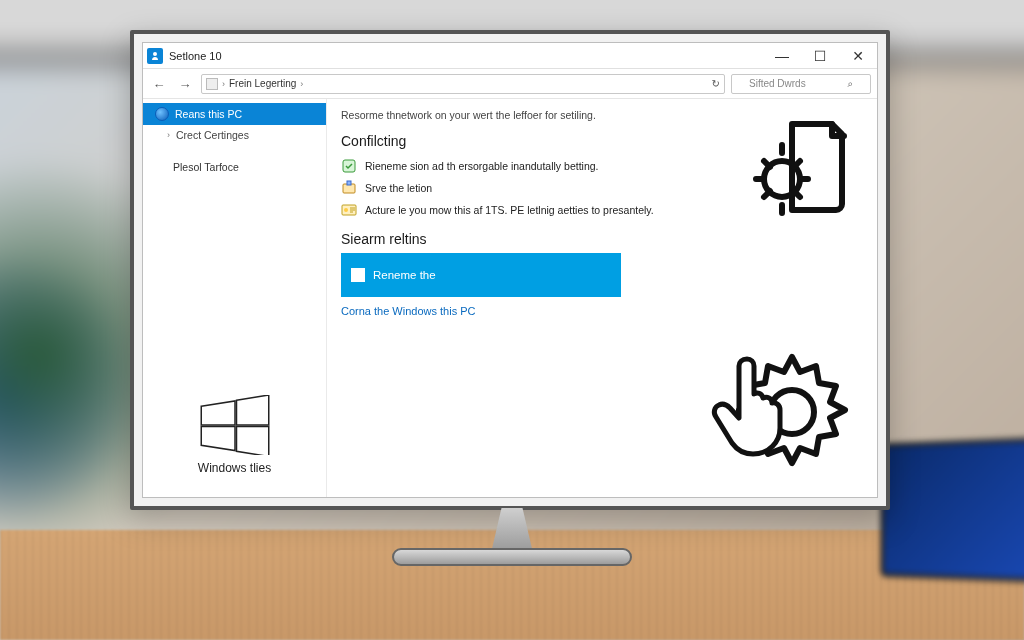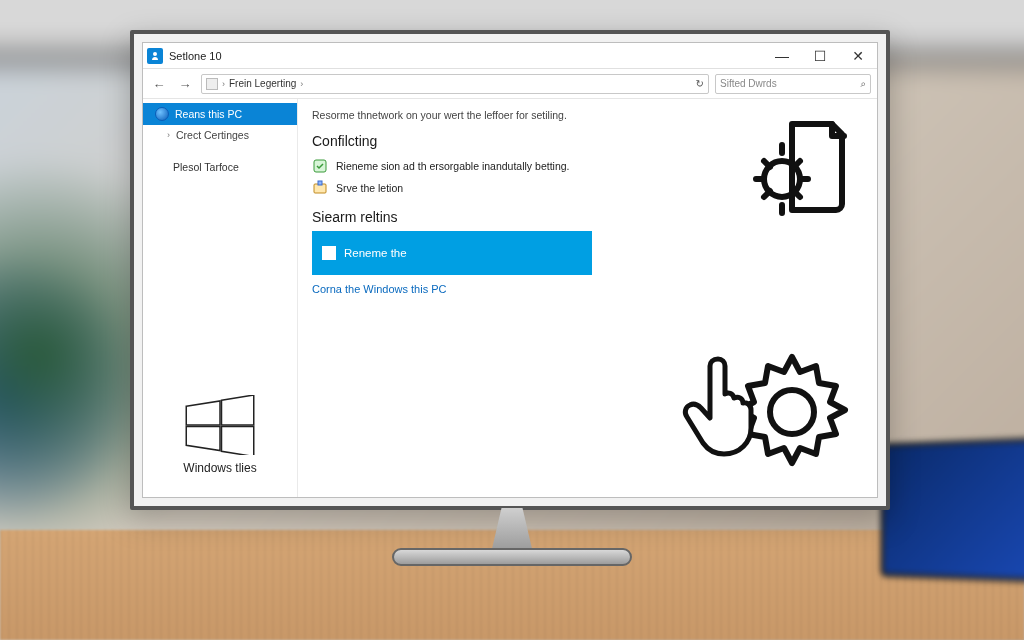--- a/index.html
+++ b/index.html
@@ -82,27 +82,27 @@
   }
   .nav-arrow { width:20px; height:20px; display:flex; align-items:center; justify-content:center; color:#555; font-size:13px; }
   .addr {
     flex:1; height:20px; border:1px solid #c8c8c8; border-radius:2px;
     display:flex; align-items:center; padding:0 4px; gap:4px; font-size:10px; color:#333;
   }
   .addr .mini { width:12px; height:12px; background:#eee; border:1px solid #bbb; }
   .addr .chev { color:#777; font-size:9px; }
   .addr .refresh { margin-left:auto; color:#555; }
   .search {
-    width:156px; height:20px; border:1px solid #c8c8c8; border-radius:2px;
-    display:flex; align-items:center; padding:0 4px; gap:4px; font-size:10px; color:#888;
+    width:140px; height:20px; border:1px solid #c8c8c8; border-radius:2px;
+    display:flex; align-items:center; padding:0 17px; gap:4px; font-size:10px; color:#888;
   }
   .search .mag { color:#555; }
   .body { flex:1; display:flex; overflow:hidden; }
   .sidebar {
-    width: 155px; border-right:1px solid #eaeaea; padding:4px 0;
+    width: 184px; border-right:1px solid #eaeaea; padding:4px 0;
     display:flex; flex-direction:column; gap:0;
   }
   .side-item {
     display:flex; align-items:center; gap:6px; padding:4px 8px 4px 12px;
     font-size:10.5px; color:#222;
   }
   .side-item.active { background:#0a84d6; color:#fff; }
   .side-item .globe {
     width:14px; height:14px; border-radius:50%; background:radial-gradient(circle at 35% 35%, #6ec1ff, #0a5db8);
     border:1px solid #0a5db8;
@@ -236,20 +236,30 @@
         </div>
         <div class="row">
           <span class="ic">
             <svg viewBox="0 0 16 16" width="16" height="16">
                 <rect x="2" y="4" width="12" height="9" rx="1" fill="#ffe8b0" stroke="#c08a20"></rect>
                 <rect x="6" y="1" width="4" height="4" fill="#8ab4ff" stroke="#3a6acc"></rect>
               </svg>
           </span>
           <span>Srve the letion</span>
         </div>
+        <div class="row">
+          <span class="ic">
+            <svg viewBox="0 0 16 16" width="16" height="16">
+                <rect x="1" y="3" width="14" height="10" rx="1" fill="#fff0c0" stroke="#c0a020"></rect>
+                <circle cx="5" cy="8" r="2" fill="#ffcc44"></circle>
+                <path d="M9 6h5M9 8h5M9 10h3" stroke="#c0a020"></path>
+              </svg>
+          </span>
+          <span>Acture le you mow this af 1TS. PE letlnig aetties to presantely.</span>
+        </div>
 
         <div class="h2">Siearm reltins</div>
         <div class="highlight">
           <span class="sq"></span>
           <span>Reneme the</span>
         </div>
         <a class="link">Corna the Windows this PC</a>
 
         
         <div class="dec-gear-doc">

